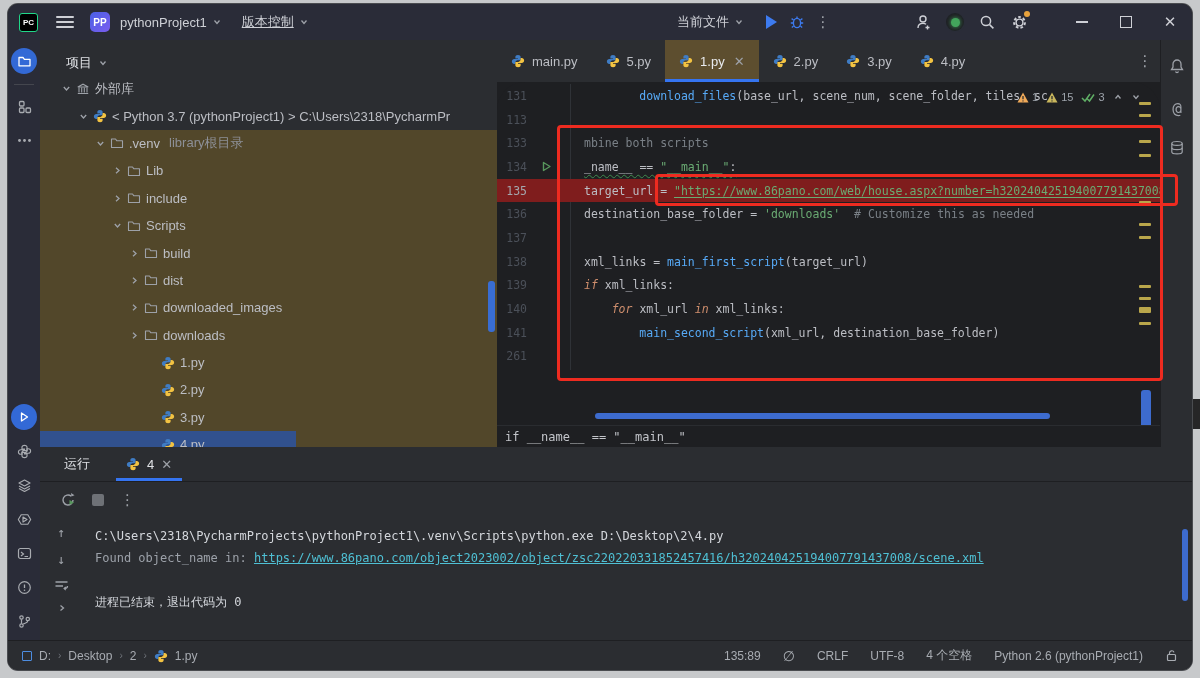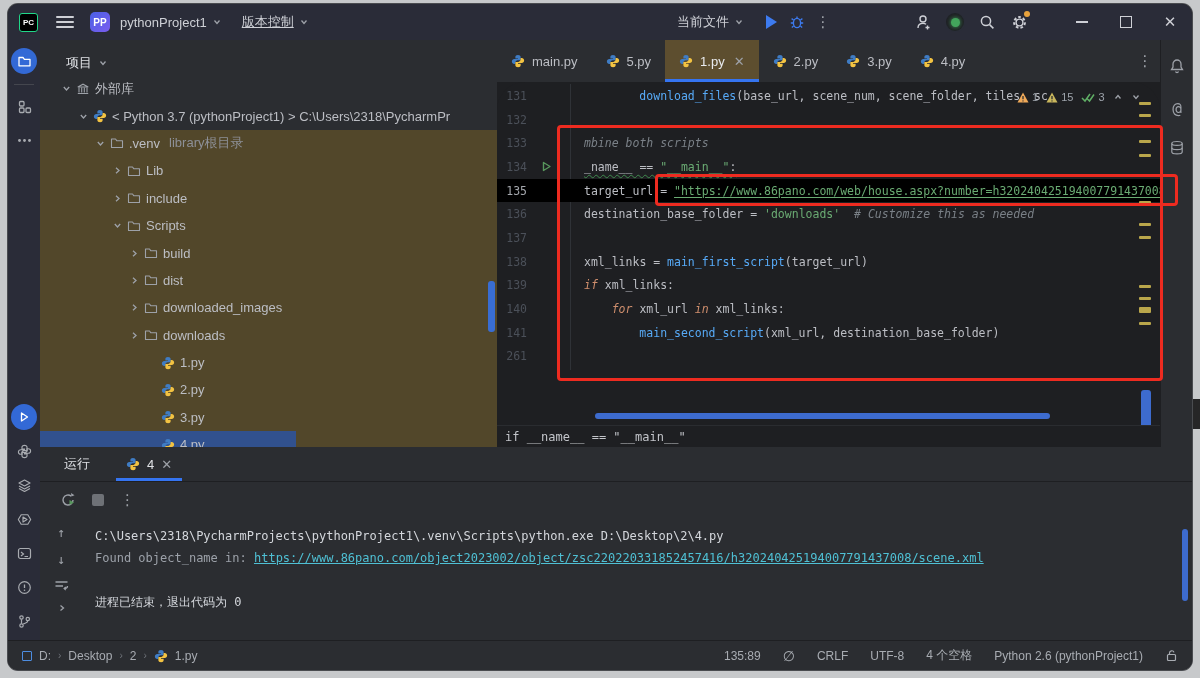--- a/index.html
+++ b/index.html
@@ -57,28 +57,28 @@
   .tab.active{background:#5d4e2f;color:#e8eaee;}
   .tab.active::after{content:"";position:absolute;left:0;right:0;bottom:0;height:3px;background:#3574f0;}
   .tab .closex{color:#9da1a8;font-size:13px;margin-left:2px;}
   .tab-opts{margin-left:auto;width:30px;display:flex;align-items:center;justify-content:center;color:#9da1a8;cursor:pointer;font-size:15px;}
 
   
   .editor{position:absolute;left:489px;top:78px;width:663px;height:365px;background:#1e1f22;overflow:hidden;
           font-family:"DejaVu Sans Mono","Liberation Mono",monospace;font-size:11.5px;border-radius:28px;}
   .lines{position:absolute;left:0;top:2px;right:0;}
   .cline{height:23.7px;display:flex;align-items:center;position:relative;}
-  .cline.current{background:#000000;}
+  .cline.current{background:#7f1d1d;}
   .lnum{width:30px;text-align:right;color:#4b5059;flex:none;}
   .cline.current .lnum{color:#a4a7ad;}
   .lnarrow{width:43px;flex:none;display:flex;align-items:center;justify-content:flex-start;padding-left:14px;}
   .ctext{white-space:pre;}
   .seg-d{color:#bcbec4}.seg-fn{color:#57aaf7}.seg-str{color:#6aab73}
   .seg-strlink{color:#6aab73;text-decoration:underline;text-underline-offset:2px;}
-  .seg-cm{color:#7a8087;font-style:italic}.seg-kw{color:#cf8e6d;font-style:italic}
+  .seg-cm{color:#7a8087;}.seg-kw{color:#cf8e6d;font-style:italic}
   .wavy{text-decoration:underline wavy #3f8a4e;text-decoration-thickness:1px;text-underline-offset:3px;}
   .indent-guide{position:absolute;left:73px;top:2px;height:286px;width:1px;background:#2f3237;}
   .inspect{position:absolute;left:520px;top:6px;height:18px;display:flex;align-items:center;gap:8px;font-size:11px;color:#9da3ab;
            font-family:"Liberation Sans",sans-serif;}
   .insp-item{display:flex;align-items:center;gap:3px;}
   .stripe{position:absolute;left:642px;width:12px;height:3px;background:#b9a64b;border-radius:1px;}
   .hscroll{position:absolute;left:98px;top:331px;width:455px;height:6px;background:#3d6bce;border-radius:3px;}
   .vthumb{position:absolute;left:644px;top:308px;width:10px;height:46px;background:#3d6bce;border-radius:3px;}
   .sticky{position:absolute;left:489px;top:421px;width:663px;height:22px;background:#1e1f22;border-top:1px solid #2a2c30;
           display:flex;align-items:center;color:#c3c5ca;font-family:"DejaVu Sans Mono",monospace;font-size:12px;padding-left:8px;box-sizing:border-box;}
@@ -526,21 +526,21 @@
 
   <div class="editor">
     <div class="indent-guide"></div>
     <div class="lines" id="codelines">
         <div class="cline">
           <span class="lnum">131</span>
           <span class="lnarrow"></span>
           <span class="ctext" style="padding-left:55.36px"><span class="seg-fn">download_files</span><span class="seg-d">(base_url, scene_num, scene_folder, tiles, sc</span></span>
         </div>
         <div class="cline">
-          <span class="lnum">132</span>
+          <span class="lnum">113</span>
           <span class="lnarrow"></span>
           <span class="ctext" style="padding-left:0px"></span>
         </div>
         <div class="cline">
           <span class="lnum">133</span>
           <span class="lnarrow"></span>
           <span class="ctext" style="padding-left:0px"><span class="seg-cm">mbine both scripts</span></span>
         </div>
         <div class="cline">
           <span class="lnum">134</span>

